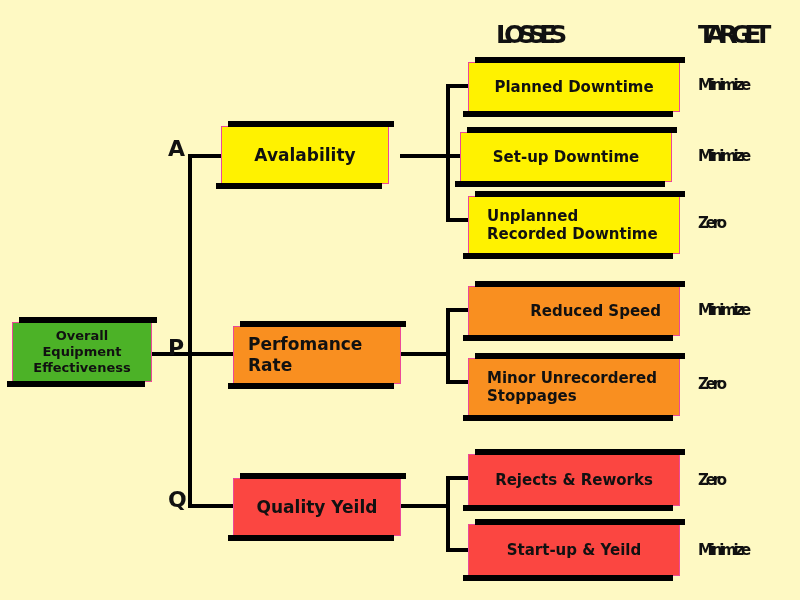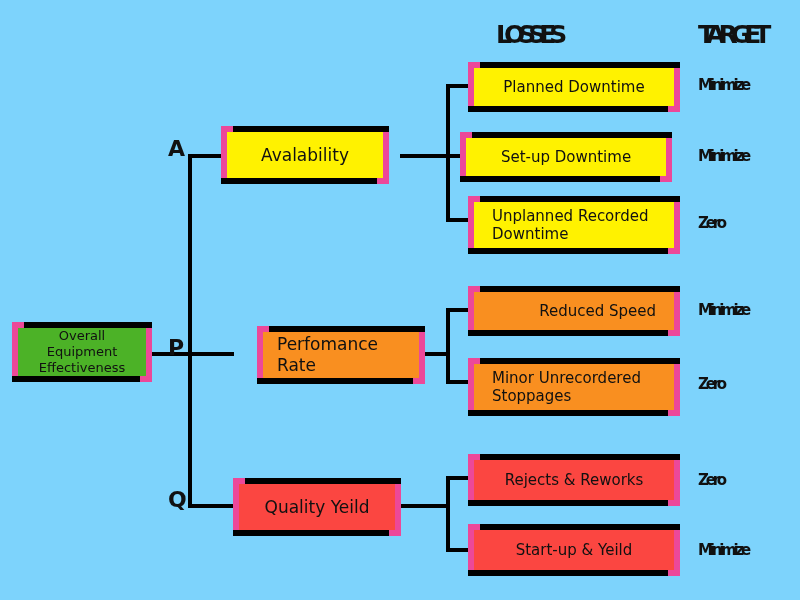--- a/index.html
+++ b/index.html
@@ -7,21 +7,21 @@
     padding: 0;
     background: #ffffff;
   }
   body {
     font-family: "DejaVu Sans", sans-serif;
   }
   #canvas {
     position: relative;
     width: 800px;
     height: 600px;
-    background: #7dd3fc;
+    background: #fef9c3;
     overflow: hidden;
   }
 
   
   .col-header {
     position: absolute;
     font-weight: bold;
     font-size: 25px;
     color: #111111;
     letter-spacing: -7px;
@@ -40,25 +40,25 @@
   
   .line {
     position: absolute;
     background: #000000;
   }
 
   
   .node {
     position: absolute;
     box-sizing: border-box;
-    border: 6px solid #ec4899;
+    border: 1px solid #ec4899;
     display: flex;
     align-items: center;
     color: #111111;
-    font-weight: normal;
+    font-weight: bold;
     line-height: 1.22;
     z-index: 3;
   }
   
   .node::before,
   .node::after {
     content: "";
     position: absolute;
     background: #000000;
     z-index: -1;
@@ -148,21 +148,21 @@
   <div class="branch-letter" style="left:168px; top:489px;">Q</div>
 
   <div class="node node-oee" style="left:12px; top:322px; width:140px; height:60px;text-align:center;">
     <span>Overall Equipment Effectiveness</span>
   </div>
 
   <div class="node node-pillar centered c-yellow" style="left:221px; top:126px; width:168px; height:58px;">
     <span>Avalability</span>
   </div>
 
-  <div class="node node-pillar c-orange" style="left:233px; top:326px; width:168px; height:58px;margin-left:24px;">
+  <div class="node node-pillar c-orange" style="left:233px; top:326px; width:168px; height:58px;">
     <span>Perfomance Rate</span>
   </div>
 
   <div class="node node-pillar centered c-red" style="left:233px; top:478px; width:168px; height:58px;">
     <span>Quality Yeild</span>
   </div>
 
   <div class="node node-loss centered c-yellow" style="left:468px; top:62px; width:212px; height:50px;">
     <span>Planned Downtime</span>
   </div>

